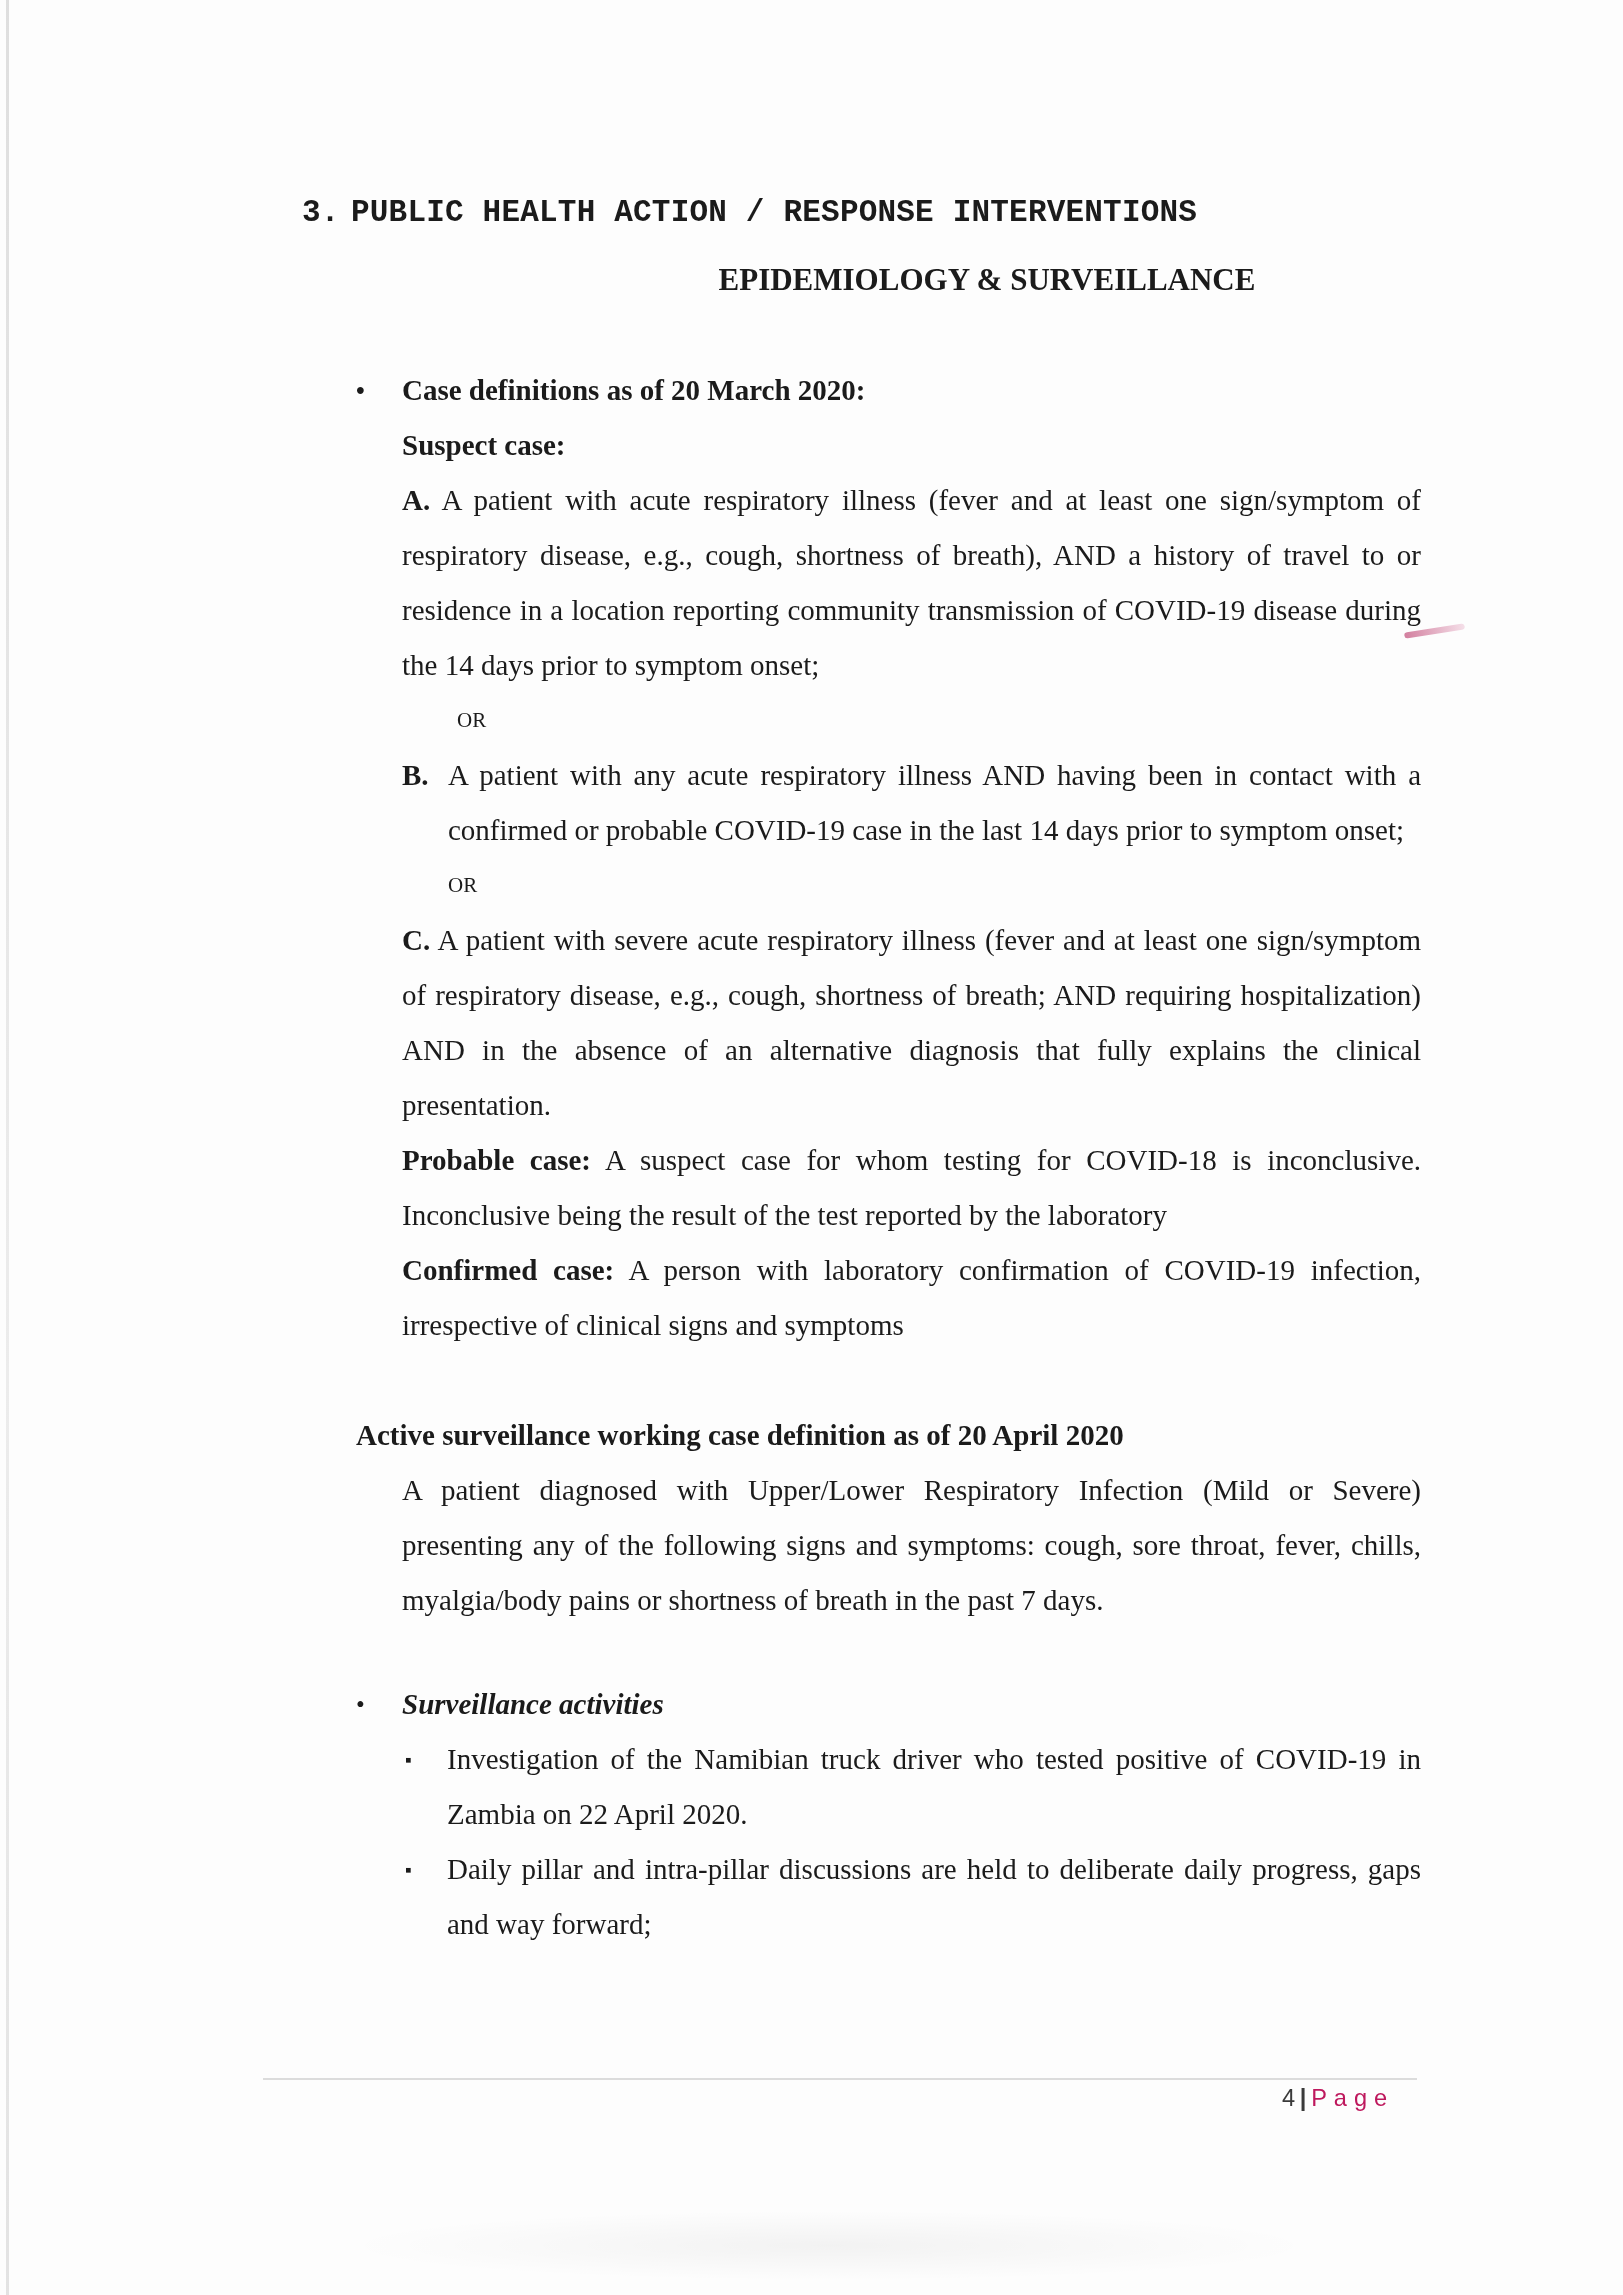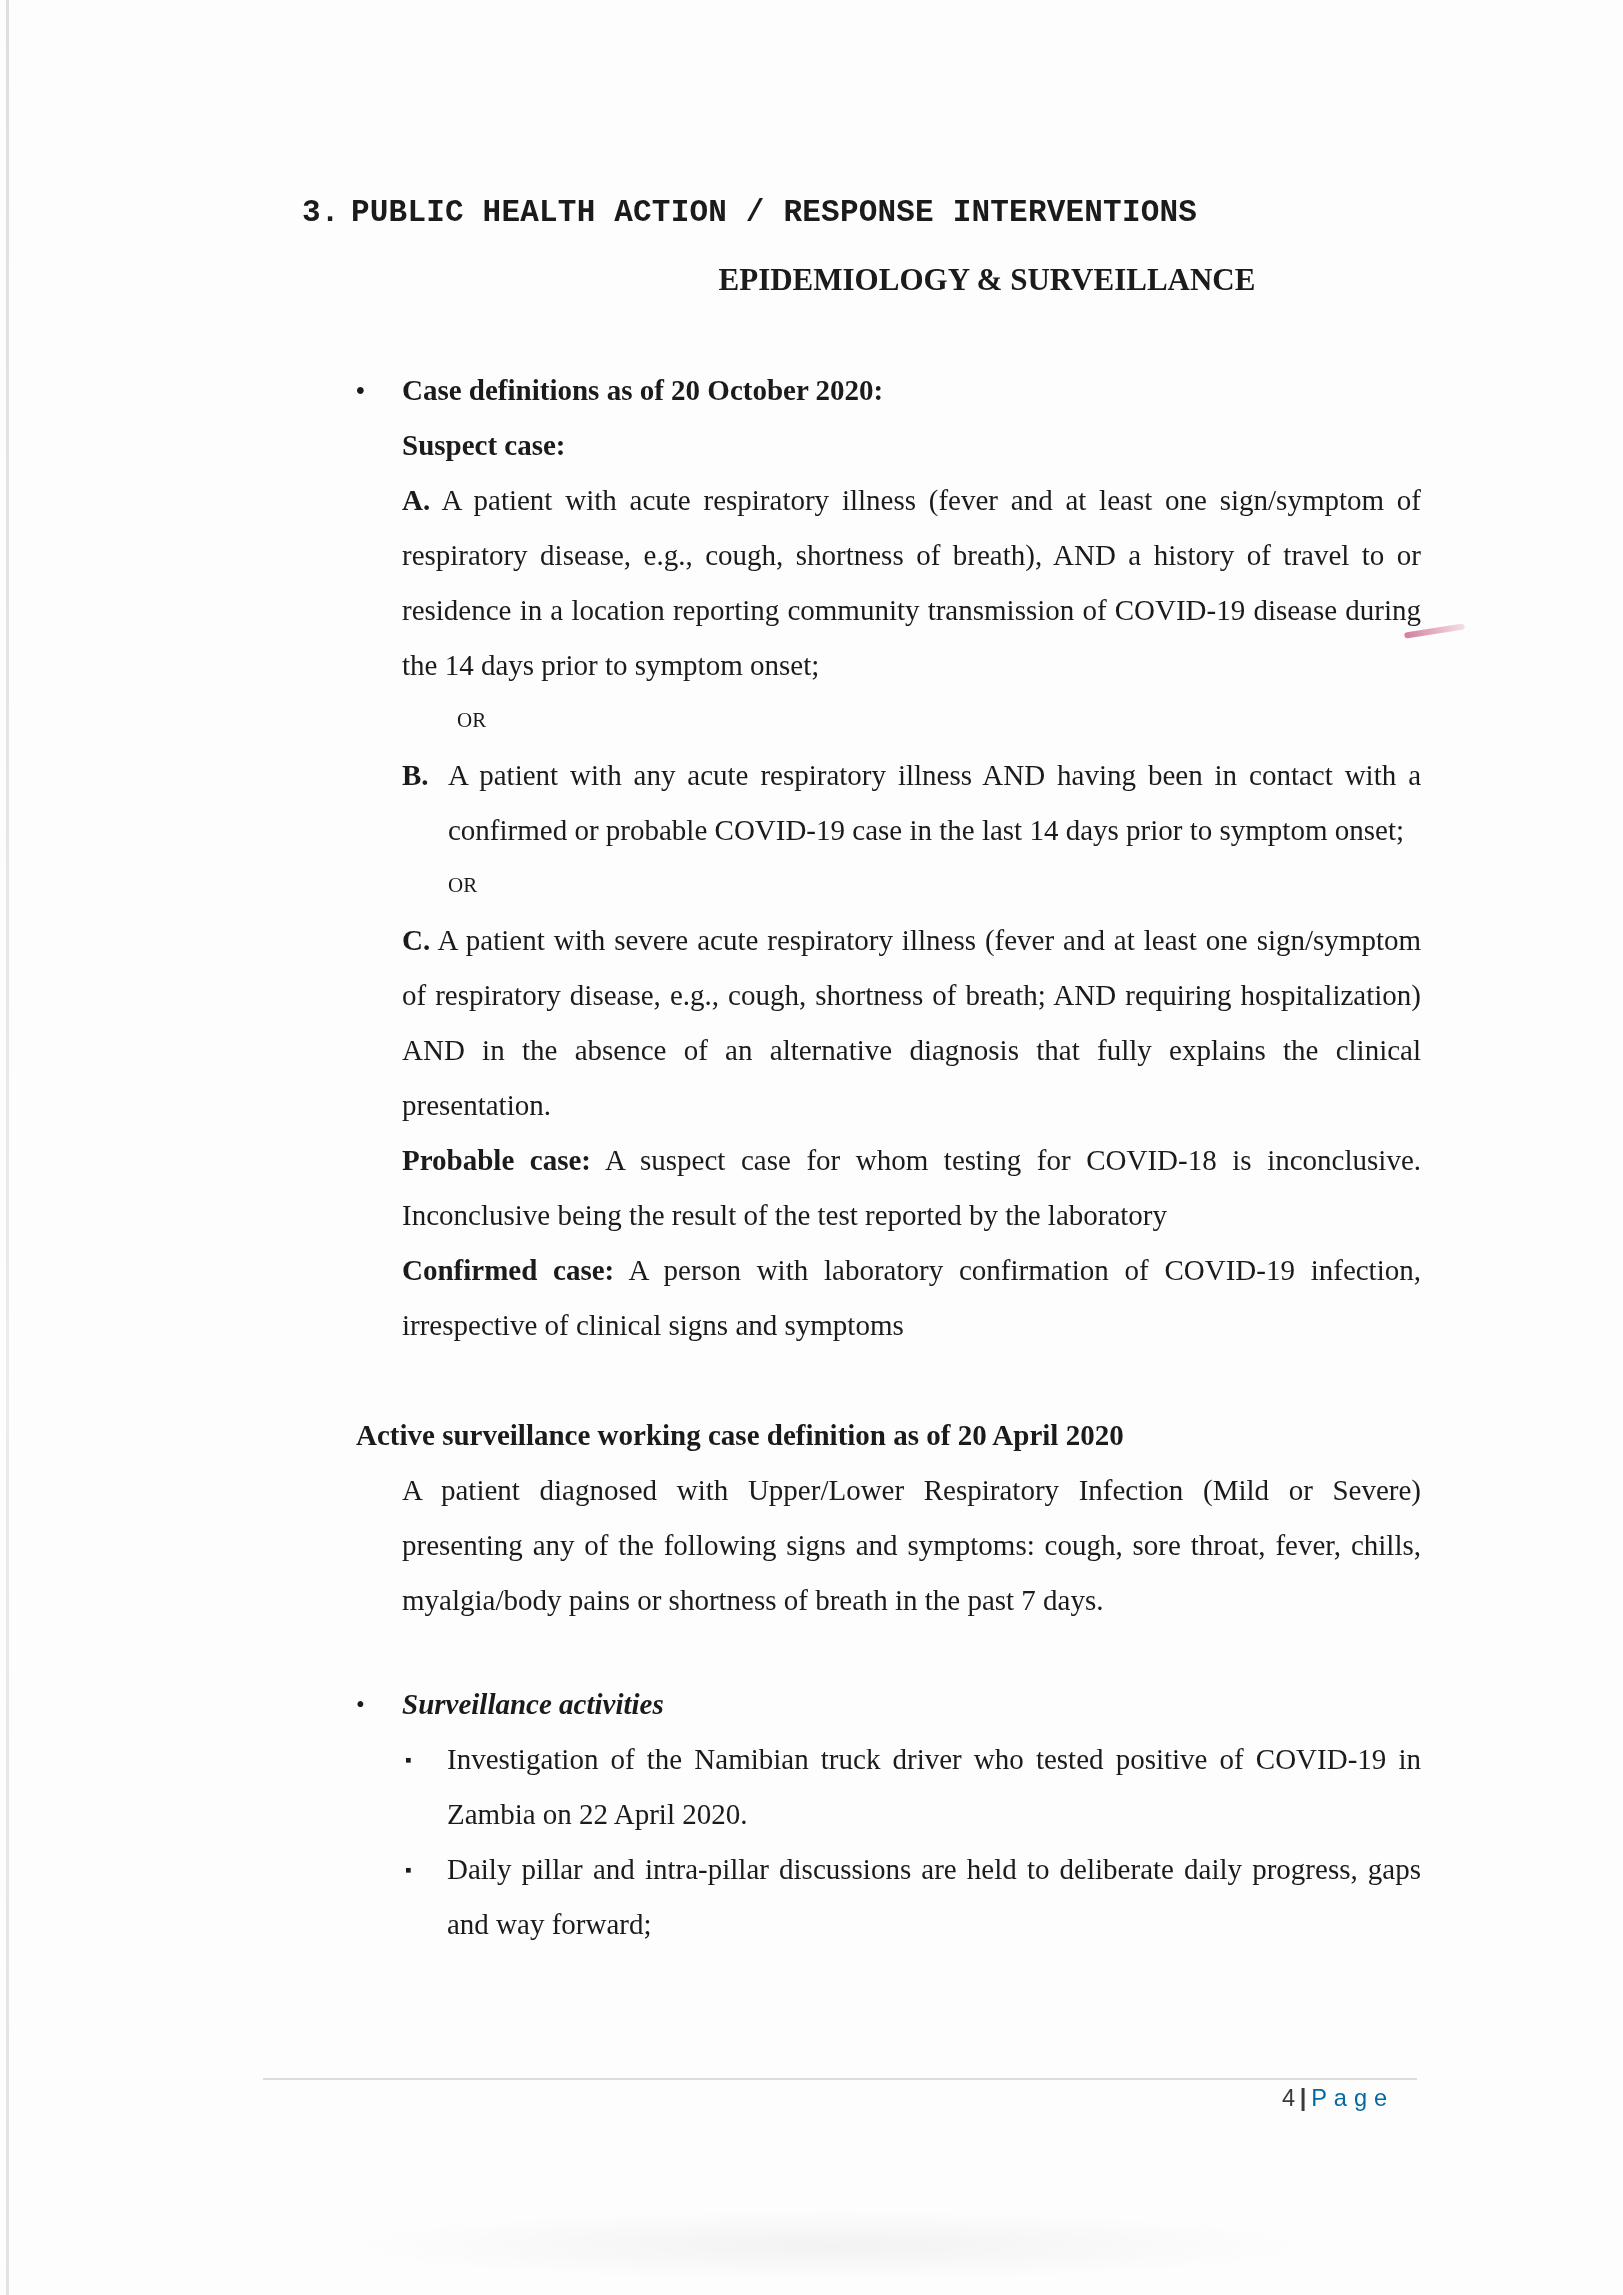--- a/index.html
+++ b/index.html
@@ -119,37 +119,37 @@
   }
   .footer{
     position:absolute;top:2085px;left:1282px;
     font-family:"Liberation Sans","DejaVu Sans",sans-serif;
     font-size:23.6px;
     color:#3a3a3a;
     white-space:nowrap;
   }
   .footer .num{letter-spacing:3.1px;}
   .footer .sep{font-weight:bold;margin:0 4.7px 0 1.6px;}
-  .footer .pg{color:#0369a1;letter-spacing:7px;}
+  .footer .pg{color:#be185d;letter-spacing:7px;}
 </style>
 </head>
 <body>
 
 <div class="page">
 
   <div class="scan-edge"></div>
 
   <div class="heading">
     <span class="h-num">3.</span><span>PUBLIC HEALTH ACTION / RESPONSE INTERVENTIONS</span>
   </div>
   <div class="heading-2">EPIDEMIOLOGY &amp; SURVEILLANCE</div>
 
   <div class="bullet-row case-def">
     <span class="bullet">•</span>
-    <span>Case definitions as of 20 October 2020:</span>
+    <span>Case definitions as of 20 March 2020:</span>
   </div>
 
   <div class="para bold-label">Suspect case:</div>
 
   <p class="para justify"><b>A.</b><span> A patient with acute respiratory illness (fever and at least one sign/symptom of respiratory disease, e.g., cough, shortness of breath), AND a history of travel to or residence in a location reporting community transmission of COVID-19 disease during the 14 days prior to symptom onset;</span></p>
 
   <div class="or or1">OR</div>
 
   <p class="para justify hang"><b class="blabel">B.</b><span>A patient with any acute respiratory illness AND having been in contact with a confirmed or probable COVID-19 case in the last 14 days prior to symptom onset;</span></p>
 

